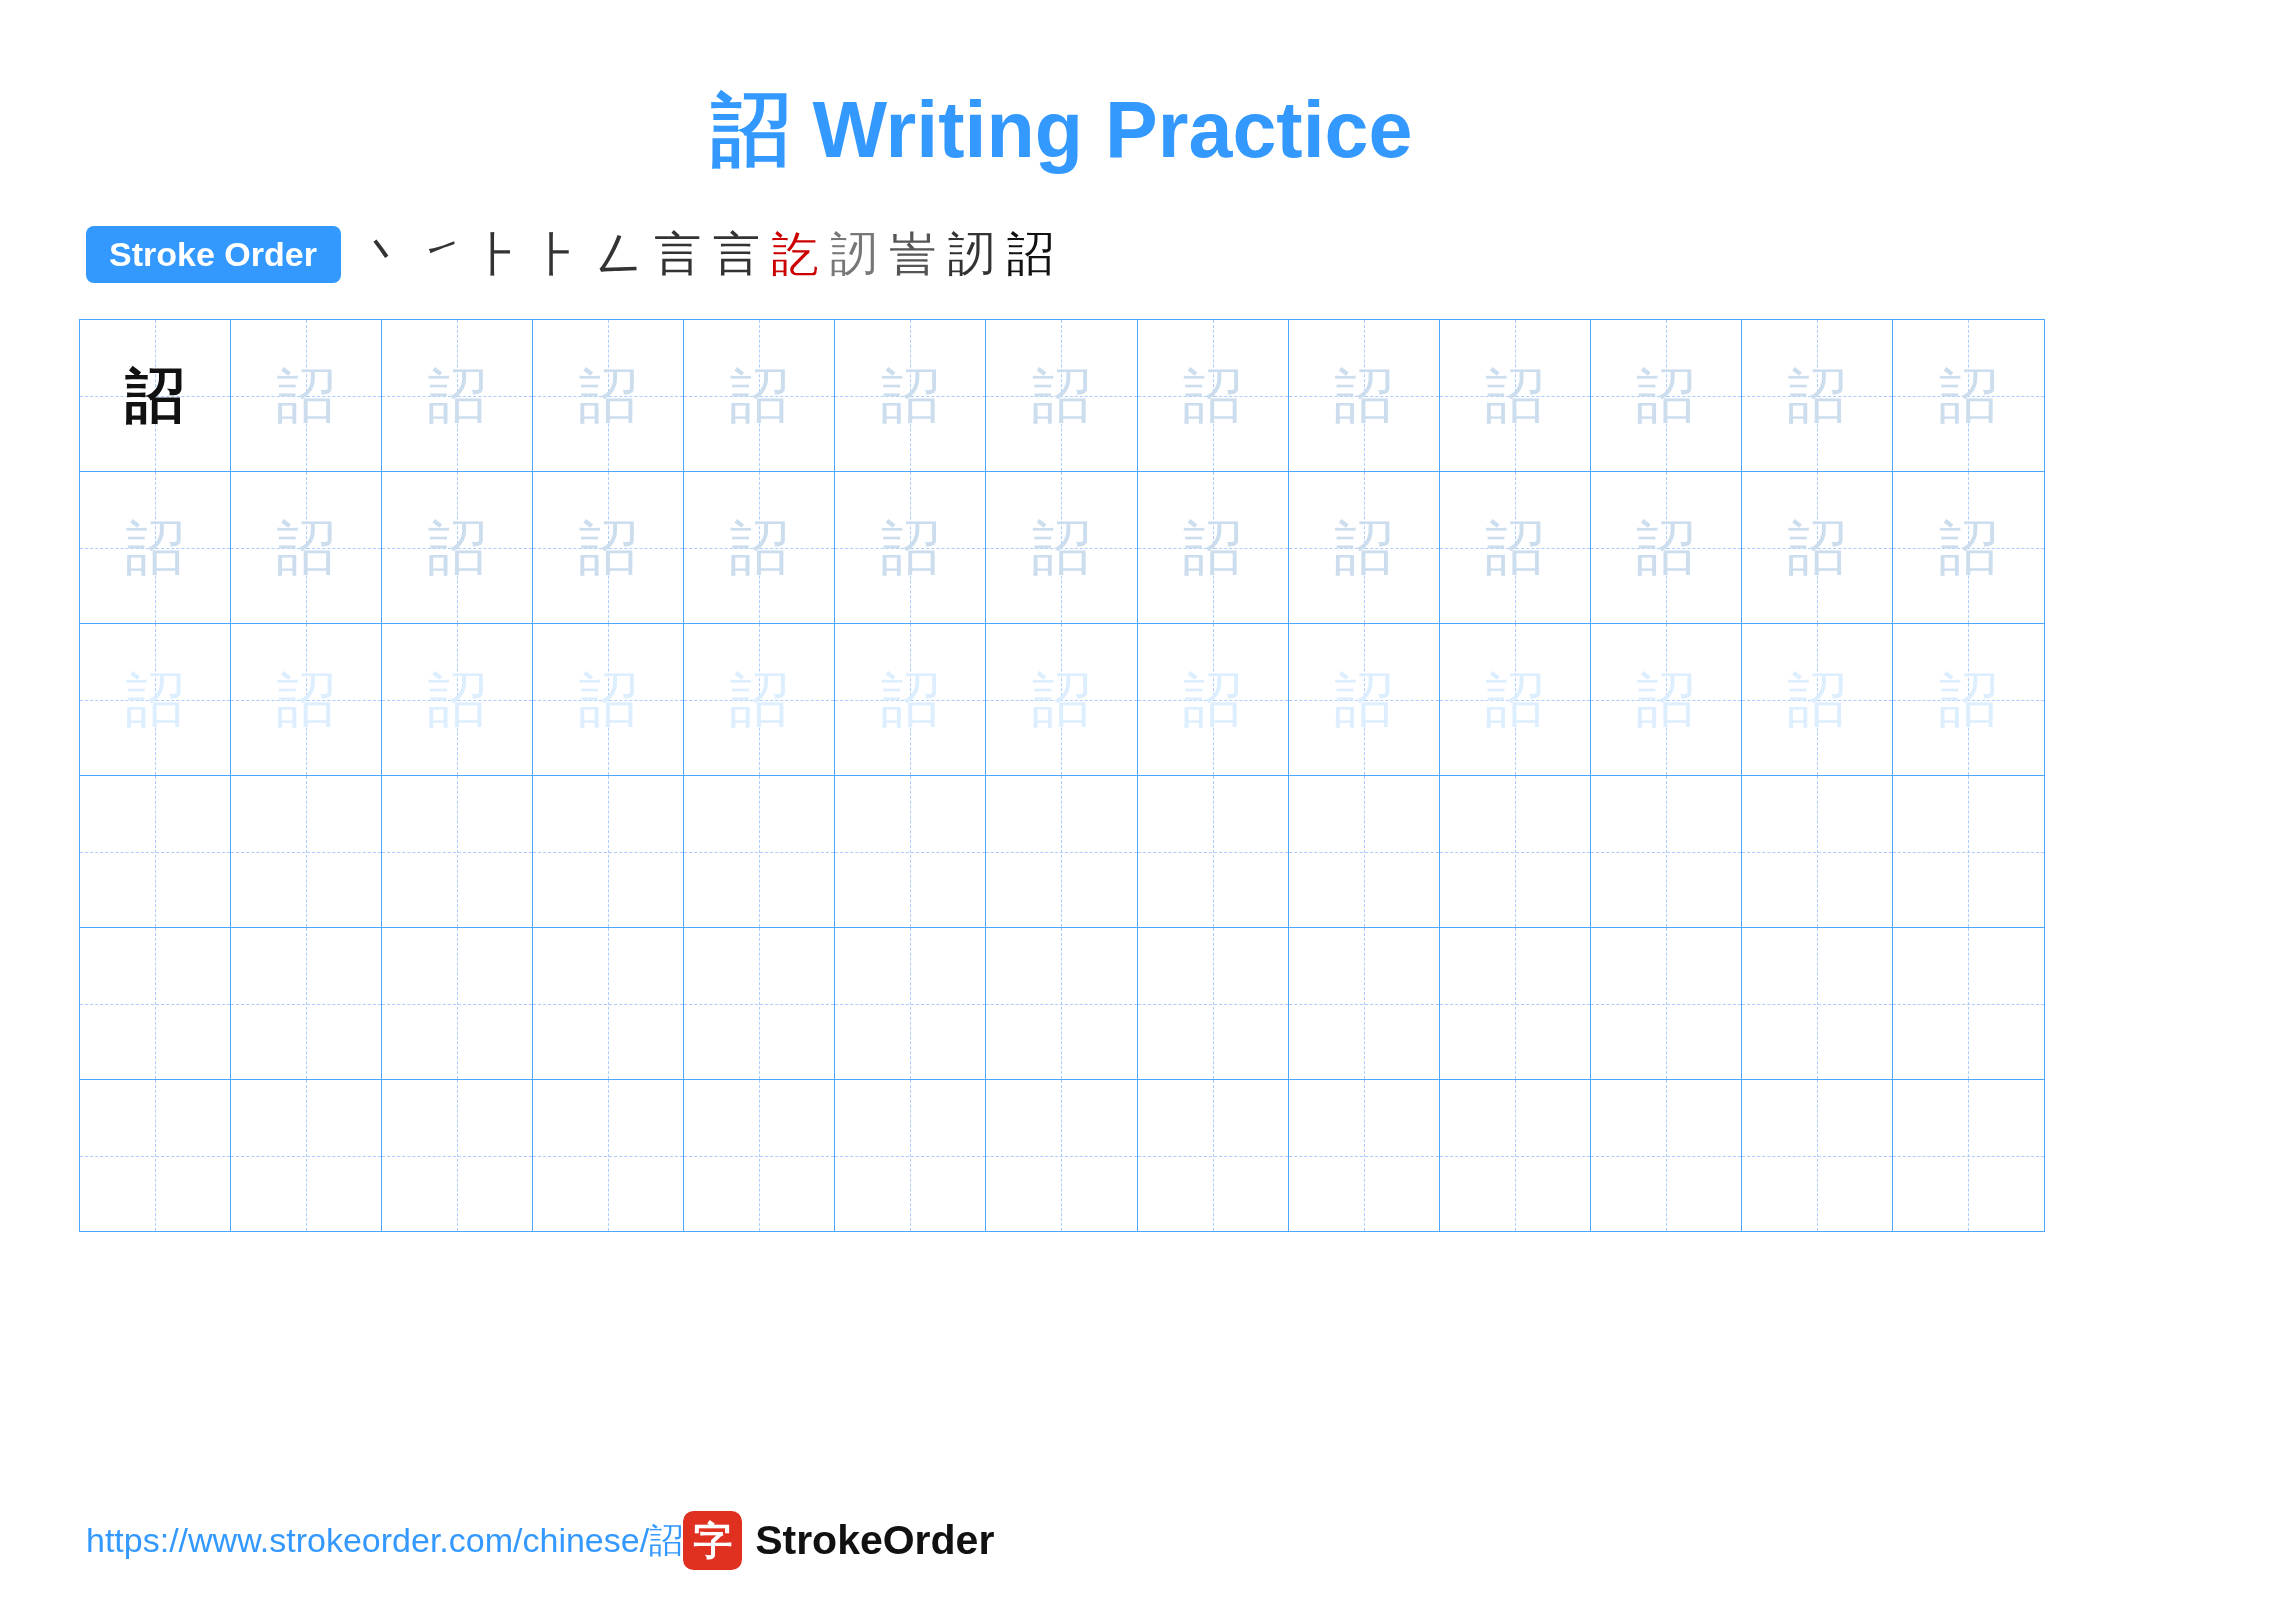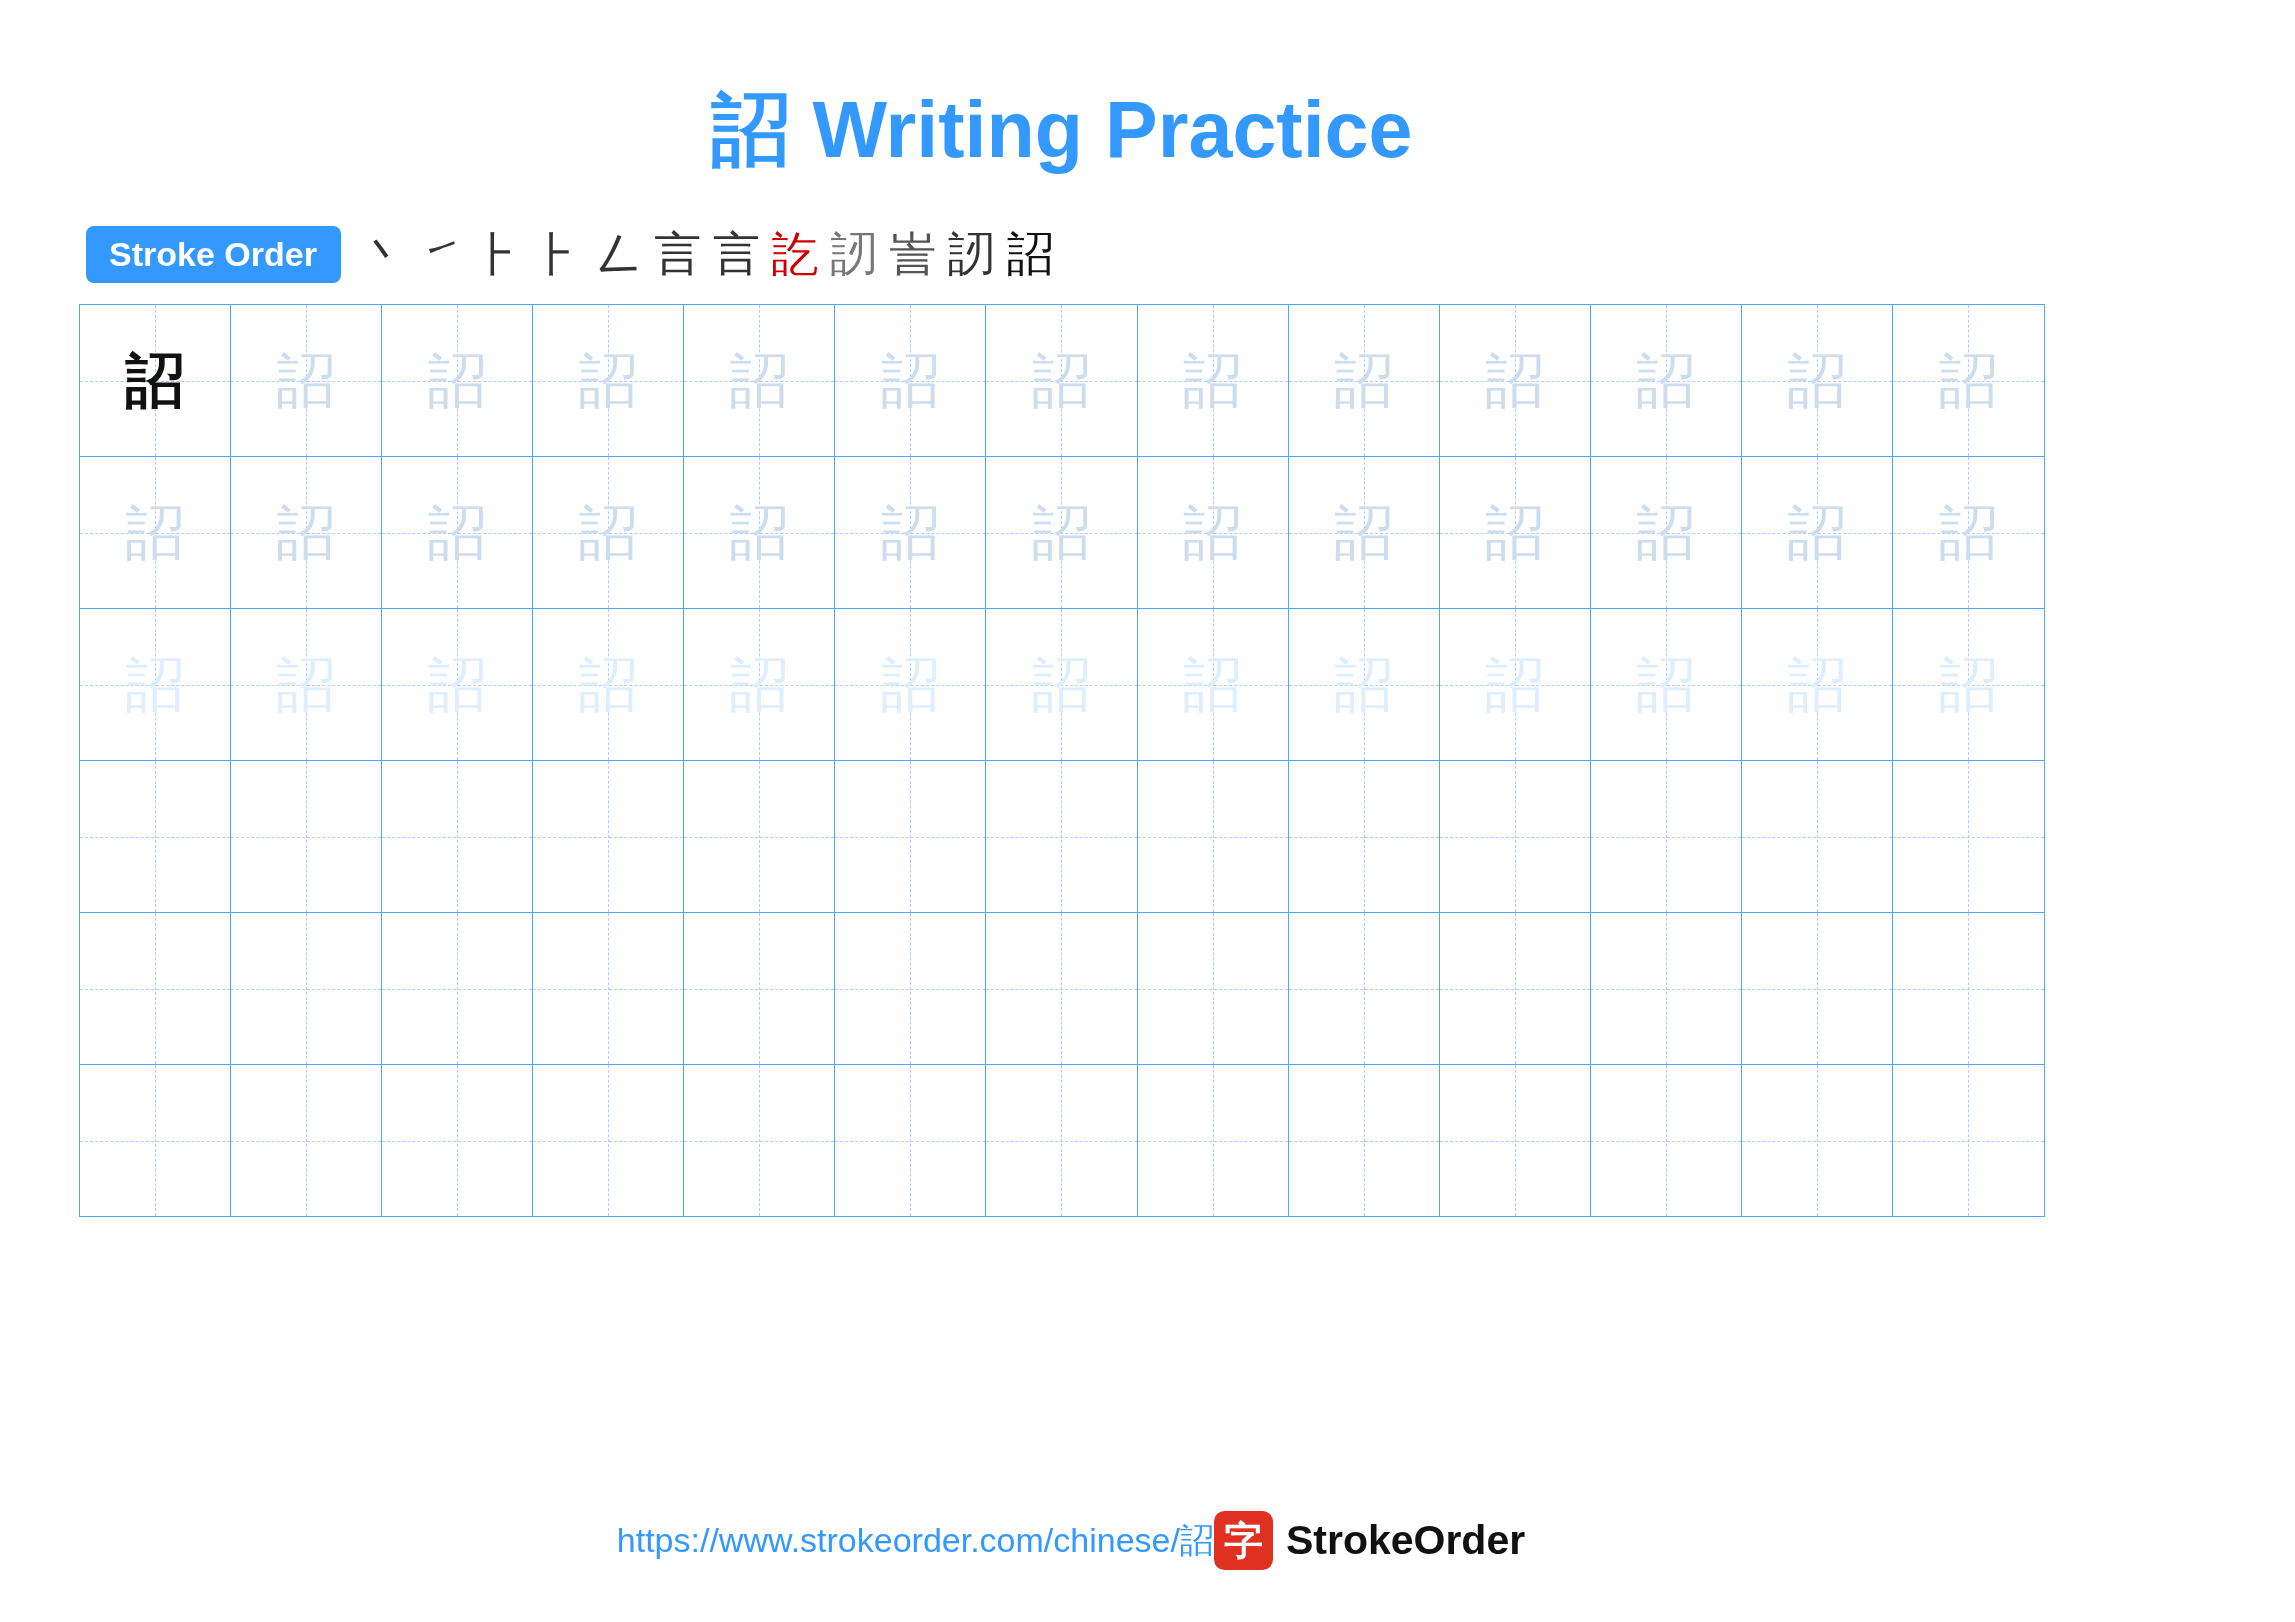--- a/index.html
+++ b/index.html
@@ -28,21 +28,21 @@
       color: #3399ff;
       margin-bottom: 39px;
       margin-top: 26px;
     }
 
     
     .stroke-order-row {
       display: flex;
       align-items: center;
       gap: 19.6px;
-      margin-bottom: 18px;
+      margin-bottom: 33px;
       padding-left: 6.5px;
     }
 
     .stroke-order-badge {
       background: #3399ff;
       color: white;
       font-size: 34px;
       font-weight: bold;
       padding: 9.2px 23.6px;
       border-radius: 7.9px;
@@ -136,25 +136,25 @@
 
     .cell-char.light2 {
       color: #ddeeff;
       font-weight: normal;
     }
 
     
     .footer {
       position: absolute;
       bottom: 52px;
-      left: 97px;
+      left: 86px;
       right: 79px;
       display: flex;
       align-items: center;
-      justify-content: center;
+      justify-content: flex-start;
     }
 
     .footer-url {
       color: #3399ff;
       font-size: 34px;
     }
 
     .footer-logo {
       display: flex;
       align-items: center;

